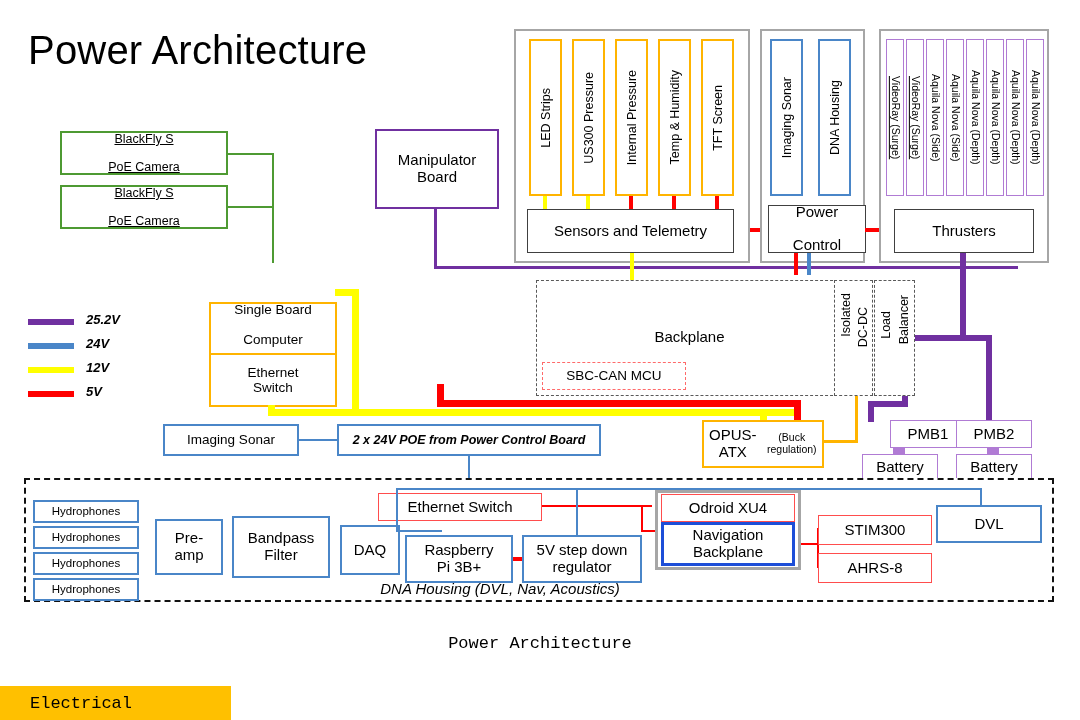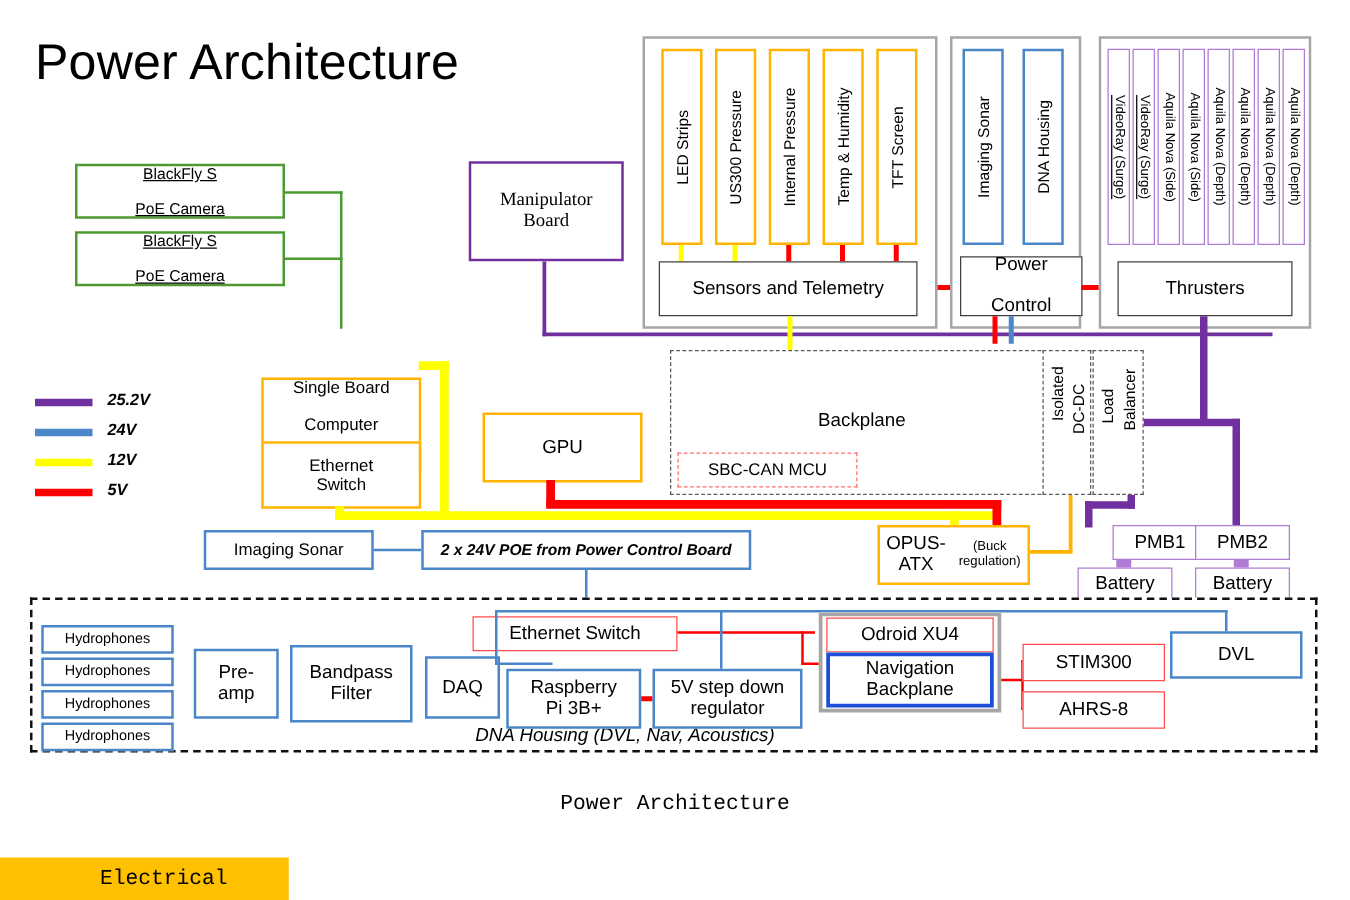--- a/index.html
+++ b/index.html
@@ -59,21 +59,21 @@
   #legend{position:absolute;left:28px;top:310px;}
   .lg-row{position:relative;height:24px;}
   .lg-sw{position:absolute;left:0;top:9px;width:46px;height:6px;}
   .lg-tx{position:absolute;left:58px;top:2px;font-size:13px;font-style:italic;font-weight:bold;}
 
   
   #caption{position:absolute;left:0;top:634px;width:1080px;text-align:center;
            font-family:"Liberation Mono","DejaVu Sans Mono",monospace;font-size:17px;}
   #tagchip{position:absolute;left:0;top:686px;width:231px;height:34px;
            background:#FFC000;display:flex;align-items:center;}
-  #tagchip span{padding-left:80px;font-family:"Liberation Mono","DejaVu Sans Mono",monospace;font-size:17px;}
+  #tagchip span{padding-left:30px;font-family:"Liberation Mono","DejaVu Sans Mono",monospace;font-size:17px;}
 </style>
 </head>
 <body>
 
 <div id="stage">
 
   <div id="title">Power Architecture</div>
 
   <div id="legend">
     <div class="lg-row">
@@ -107,21 +107,21 @@
   <div class="bx b-green t12" style="left:60px;top:185px;width:168px;height:44px;">
     <span>
       <span class="uline">BlackFly S</span><br>
       <span class="uline">PoE Camera</span>
     </span>
   </div>
 
   <div class="w purple" style="left:434px;top:209px;width:3px;height:60px;"></div>
   <div class="w purple" style="left:434px;top:266px;width:584px;height:3px;"></div>
   <div class="bx b-purple t14" style="left:375px;top:129px;width:124px;height:80px;">
-    <span style="white-space:pre-line;font-family:Liberation Serif, serif;">Manipulator
+    <span style="white-space:pre-line;">Manipulator
 Board</span>
   </div>
 
   <div class="bx b-amber t13" style="left:209px;top:262px;width:128px;height:76px;margin-top:40px;">
     <span>
       <span>Single Board</span><br>
       <span>Computer</span><br>
       <span>(SBC)</span>
     </span>
   </div>
@@ -130,23 +130,20 @@
   <div class="w yellow" style="left:352px;top:289px;width:7px;height:122px;"></div>
 
   <div class="bx b-amber t13" style="left:209px;top:353px;width:128px;height:54px;">
     <span style="white-space:pre-line;">Ethernet
 Switch</span>
   </div>
 
   <div class="w yellow" style="left:268px;top:405px;width:7px;height:9px;"></div>
   <div class="w yellow" style="left:268px;top:409px;width:532px;height:7px;"></div>
 
-  <div class="bx b-amber t14" style="left:386px;top:330px;width:128px;height:56px;">
-    <span>GPU</span>
-  </div>
 
   <div class="w red" style="left:437px;top:384px;width:7px;height:22px;"></div>
   <div class="w red" style="left:437px;top:400px;width:364px;height:7px;"></div>
 
   <div class="bx b-blue t13" style="left:163px;top:424px;width:136px;height:32px;">
     <span>Imaging Sonar</span>
   </div>
   <div class="w blue" style="left:299px;top:439px;width:38px;height:2px;"></div>
   <div class="bx b-blue t12 bold ital" style="left:337px;top:424px;width:264px;height:32px;">
     <span>2 x 24V POE from Power Control Board</span>

